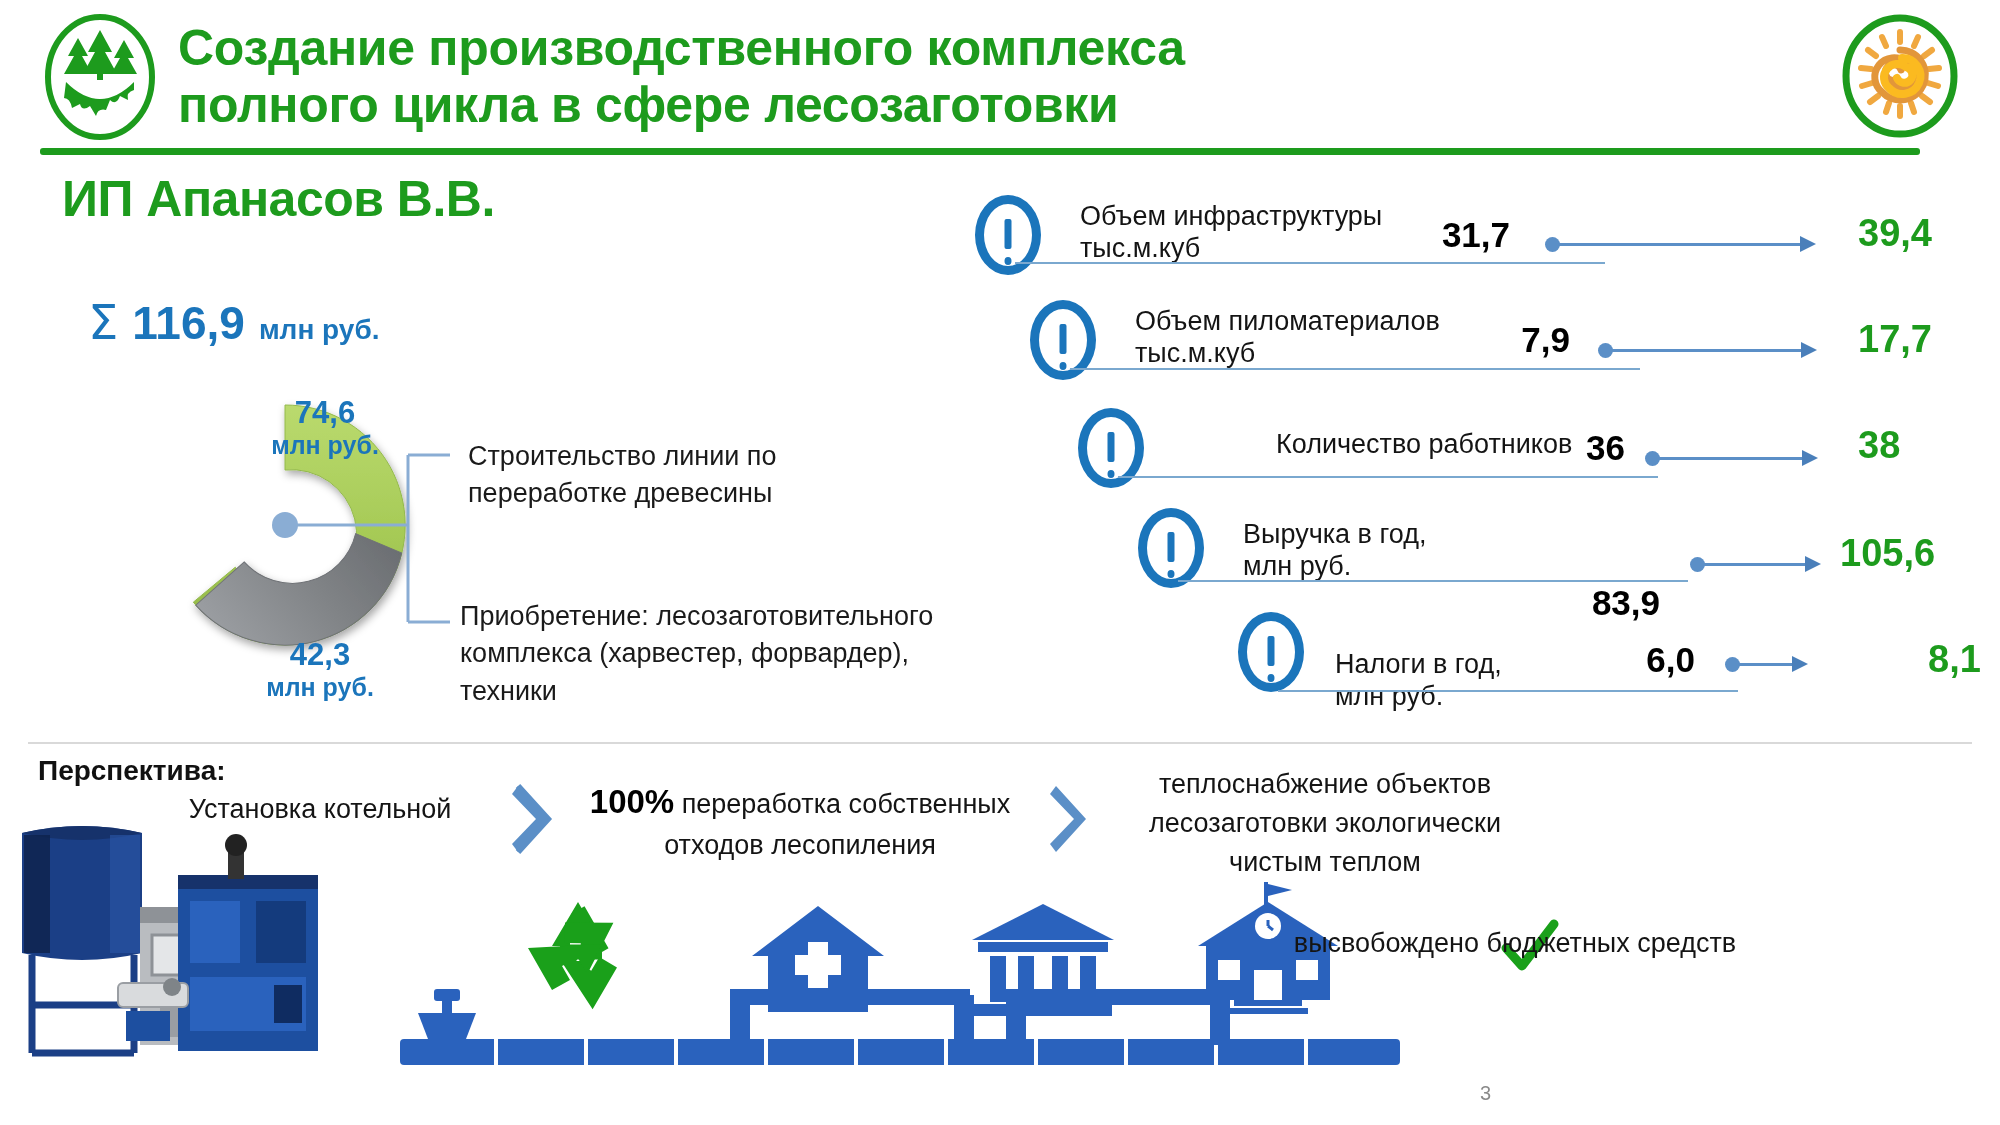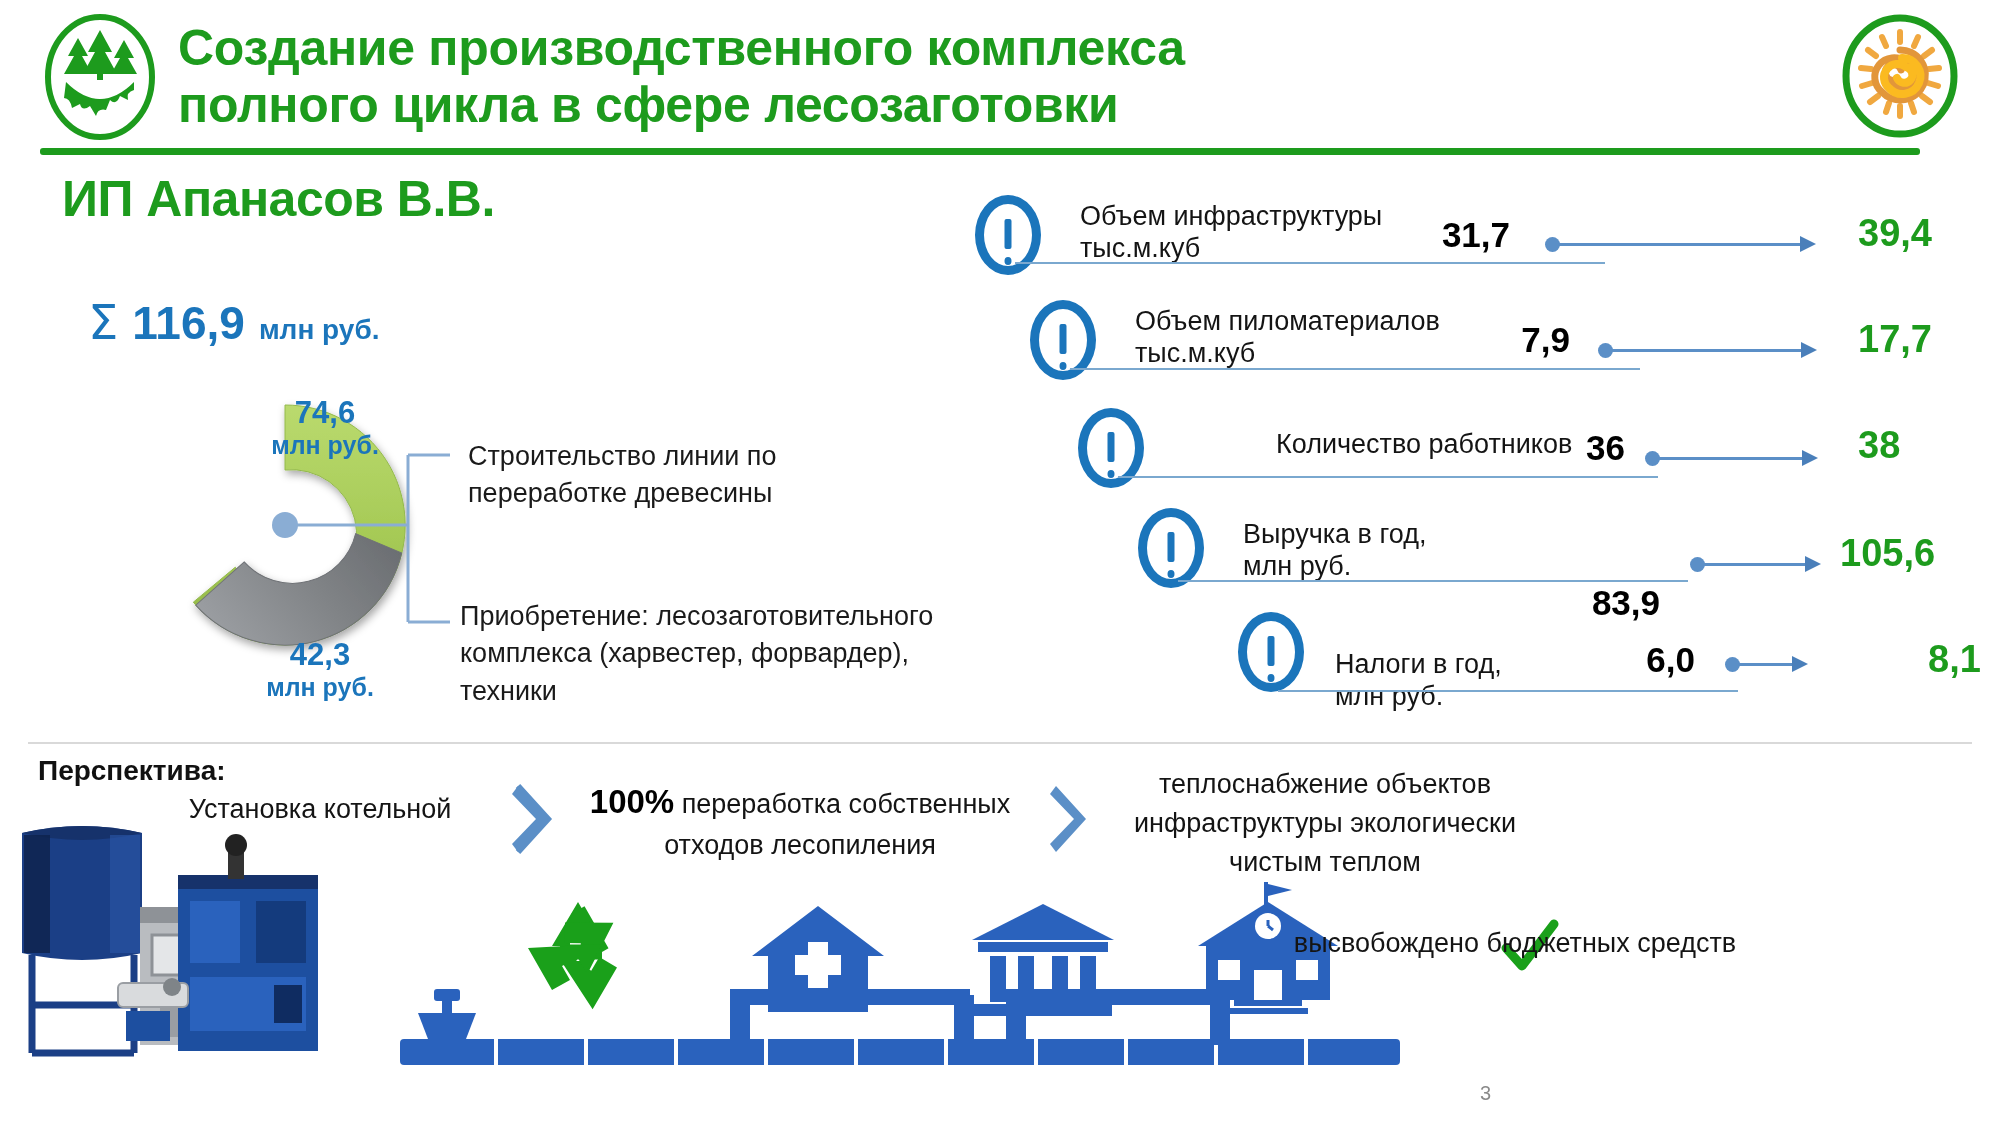--- a/index.html
+++ b/index.html
@@ -337,21 +337,21 @@
   <div class="persp-step persp-2">
     <span class="pct">100%</span><span> переработка собственных отходов лесопиления</span>
   </div>
 
   <div class="chev" style="left:1048px;top:782px;">
     <svg width="46" height="74" viewBox="0 0 46 74">
       <path d="M8 4 L38 37 L8 70 L2 62 L26 37 L2 12 Z" fill="#5b8fc7"></path>
     </svg>
   </div>
 
-  <div class="persp-step persp-3">теплоснабжение объектов инфраструктуры экологически чистым теплом</div>
+  <div class="persp-step persp-3">теплоснабжение объектов лесозаготовки экологически чистым теплом</div>
 
   <div class="art" style="left:10px;top:815px;">
     <svg width="420" height="260" viewBox="0 0 420 260">
 
       <path d="M12 18 q60 -14 120 0 v120 q-60 14 -120 0 Z" fill="#1b3f86"></path>
       <path d="M12 18 q60 -14 120 0 q-60 14 -120 0 Z" fill="#16326b"></path>
       <rect x="14" y="20" width="26" height="118" fill="#0e234d" opacity="0.85"></rect>
       <rect x="100" y="20" width="30" height="118" fill="#2b57a8" opacity="0.6"></rect>
 
       <g stroke="#1b3f86" stroke-width="7">

